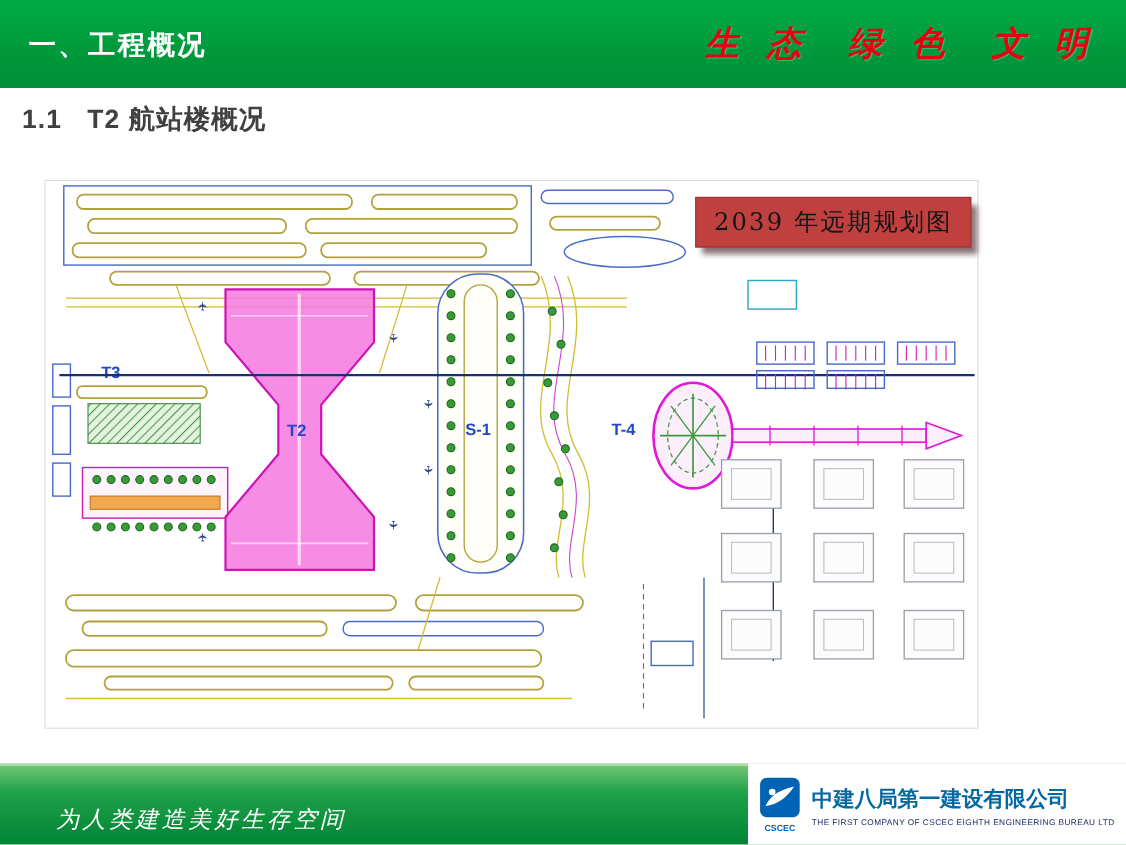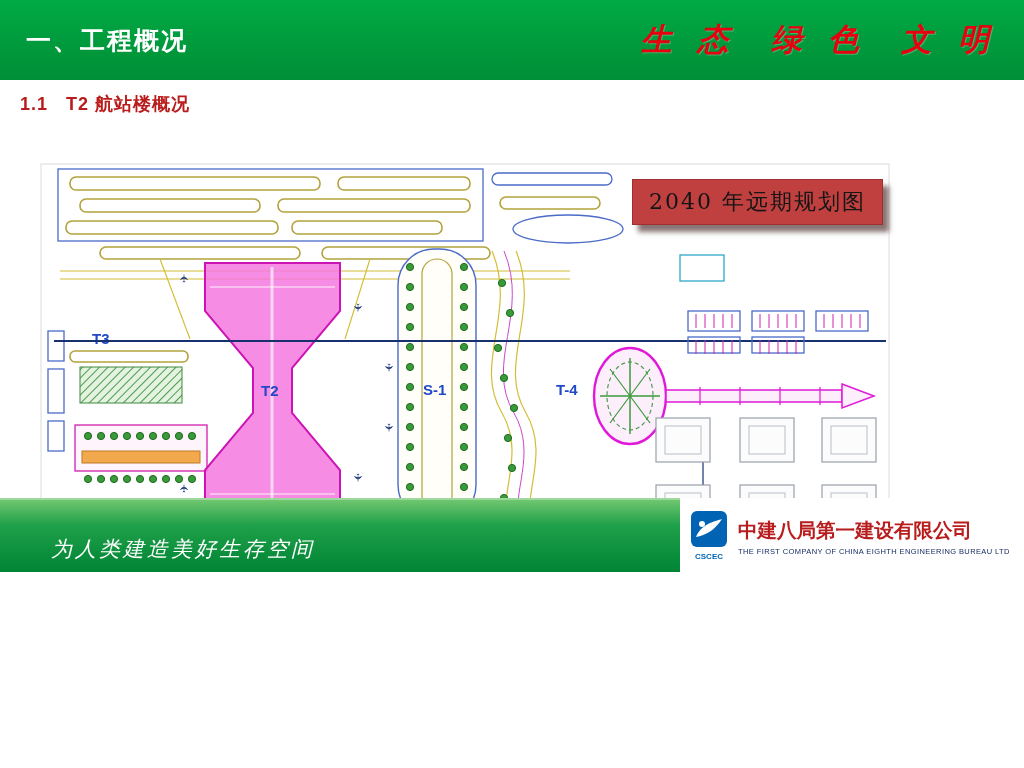--- a/index.html
+++ b/index.html
@@ -1,29 +1,29 @@
 <!DOCTYPE html>
 <html><head>
 <meta charset="utf-8">
 <style>
   html,body{margin:0;padding:0;background:#fff;}
-  .slide{position:relative;width:1024px;height:572px;background:#fff;overflow:hidden;
+  .slide{position:relative;width:1024px;height:768px;background:#fff;overflow:hidden;
          font-family:"Liberation Sans",sans-serif;}
 
   
   .topbar{position:absolute;left:0;top:0;width:100%;height:80px;box-sizing:border-box;
           background:linear-gradient(180deg,#00AB45 0%,#009A3C 55%,#008F37 100%);
           display:flex;align-items:center;justify-content:space-between;padding:0 26px;}
   .topbar .title{color:#ffffff;font-size:25px;font-weight:bold;letter-spacing:2px;}
   .topbar .slogan{color:#E8000F;font-family:Liberation Serif, serif;font-style:italic;
           font-weight:bold;font-size:31px;letter-spacing:9px;white-space:pre;
           text-shadow:1px 1px 0 rgba(255,255,255,.25);}
 
   
-  .section-heading{position:absolute;left:20px;top:92px;color:#b91c1c;font-size:18px;
+  .section-heading{position:absolute;left:20px;top:92px;color:#404040;font-size:24px;
           font-weight:bold;white-space:pre;letter-spacing:1px;}
 
   
   .map-wrap{position:absolute;left:40px;top:163px;width:850px;height:500px;background:#fff;}
   .map-caption{position:absolute;top:16px;left:592px;background:#C04040;color:#151515;
           font-family:"DejaVu Serif",serif;font-size:22px;padding:7px 16px;letter-spacing:2px;
           border:1px solid #A03030;box-shadow:6px 7px 5px rgba(40,0,0,.55);white-space:pre;}
 
   
   .ap{fill:none;stroke:#B3A23C;stroke-width:1.6}
@@ -36,21 +36,21 @@
   .plane{font-size:11px;fill:#27427F}
 
   
   .footer{position:absolute;left:0;bottom:0;width:100%;height:74px;
           background:linear-gradient(180deg,#6FC66F 0%,#1FA04A 35%,#008434 100%);
           border-top:2px solid #9FD89F;box-sizing:border-box;}
   .footer-slogan{position:absolute;left:51px;bottom:9px;color:#fff;
           font-family:"DejaVu Serif",serif;font-style:italic;font-size:21px;letter-spacing:3px;}
   .logo-panel{position:absolute;right:0;top:-2px;width:344px;height:76px;background:#fff;
           display:flex;align-items:center;gap:8px;padding:0 8px;box-sizing:border-box;}
-  .company{color:#b91c1c;font-weight:bold;font-size:19.5px;white-space:nowrap;}
+  .company{color:#0369a1;font-weight:bold;font-size:19.5px;white-space:nowrap;}
   .company-en{color:#10265E;font-size:7.5px;letter-spacing:.4px;white-space:nowrap;margin-top:3px;}
 </style>
 </head>
 <body>
 
 <div class="slide">
 
   <header class="topbar">
     <div class="title">一、工程概况</div>
     <div class="slogan">生 态  绿 色  文 明</div>
@@ -237,32 +237,32 @@
       <g>
         <text class="plane" x="148" y="120" transform="rotate(-90 148 120)">✈</text>
         <text class="plane" x="314" y="140" transform="rotate(90 314 140)">✈</text>
         <text class="plane" x="148" y="330" transform="rotate(-90 148 330)">✈</text>
         <text class="plane" x="314" y="310" transform="rotate(90 314 310)">✈</text>
         <text class="plane" x="345" y="200" transform="rotate(90 345 200)">✈</text>
         <text class="plane" x="345" y="260" transform="rotate(90 345 260)">✈</text>
       </g>
     </svg>
 
-    <div class="map-caption">2040 年远期规划图</div>
+    <div class="map-caption">2039 年远期规划图</div>
   </div>
 
   <footer class="footer">
     <div class="footer-slogan">为人类建造美好生存空间</div>
     <div class="logo-panel">
       <svg width="42" height="54" viewBox="0 0 42 54">
         <rect x="3" y="2" width="36" height="36" rx="6" fill="#0063B4"></rect>
         <path d="M8 28 C14 14 28 12 34 10 C26 22 18 26 8 28 Z" fill="#ffffff"></path>
         <circle cx="14" cy="15" r="3" fill="#ffffff"></circle>
         <text x="21" y="50" text-anchor="middle" font-size="8" font-weight="bold" fill="#0063B4">CSCEC</text>
       </svg>
       <div>
         <div class="company">中建八局第一建设有限公司</div>
-        <div class="company-en">THE FIRST COMPANY OF CHINA EIGHTH ENGINEERING BUREAU LTD</div>
+        <div class="company-en">THE FIRST COMPANY OF CSCEC EIGHTH ENGINEERING BUREAU LTD</div>
       </div>
     </div>
   </footer>
 
 </div>
 
 </body></html>

